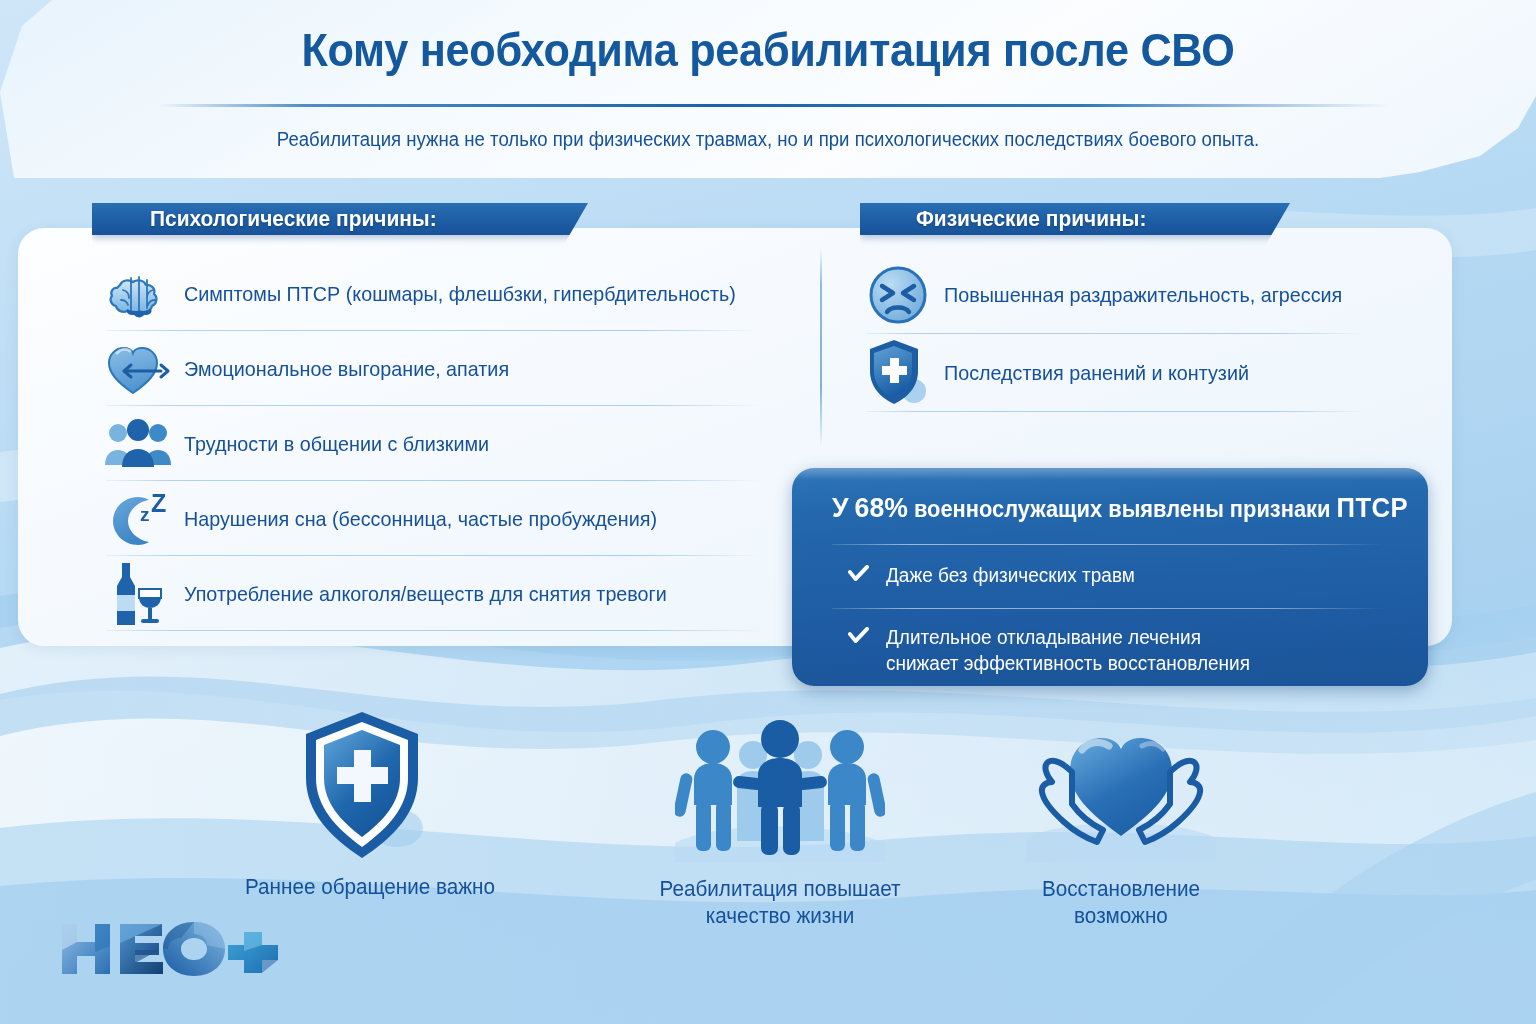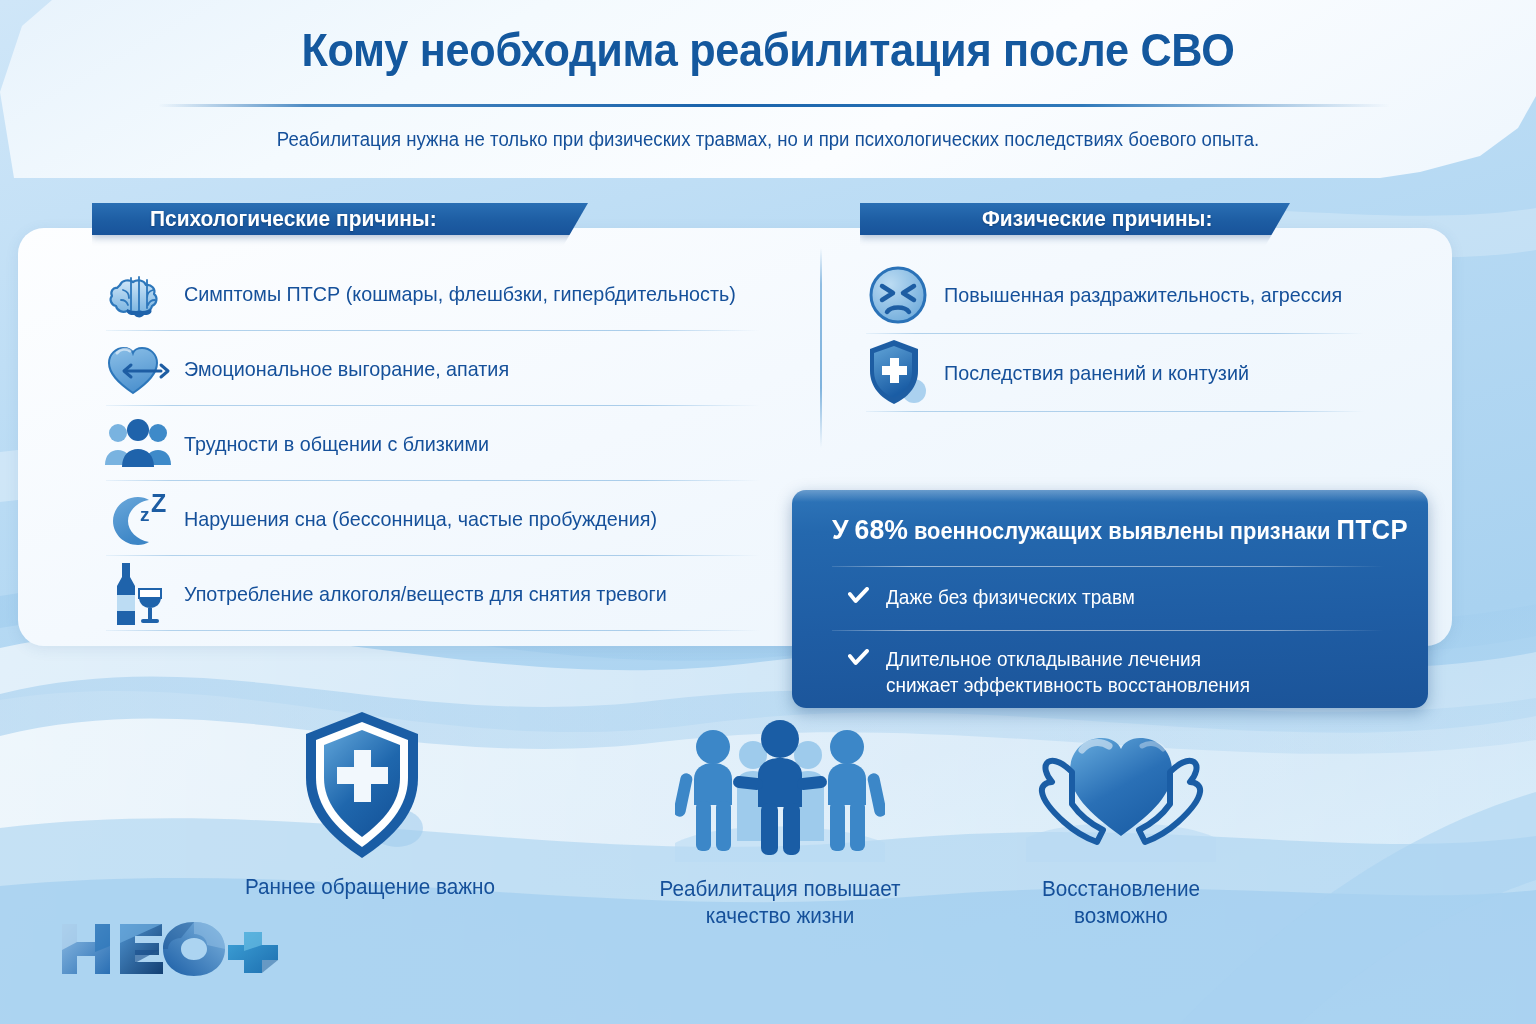--- a/index.html
+++ b/index.html
@@ -73,21 +73,20 @@
   }
   #banner-psych {
     left:92px; top:203px; width:496px;
     clip-path:polygon(0 0,496px 0,470px 45px,0 45px);
     padding-left:58px;
   }
   #banner-phys {
     left:860px; top:203px; width:430px;
     clip-path:polygon(0 0,430px 0,404px 45px,0 45px);
     padding-left:56px;
-    justify-content:center;
   }
 
   
   .list { position:absolute; }
   #list-psych { left:92px; top:256px; width:690px; }
   #list-phys  { left:852px; top:256px; width:560px; }
 
   .row { position:relative; display:flex; align-items:center; }
   #list-psych .row { height:75px; }
   #list-phys  .row { height:78px; }
@@ -102,24 +101,23 @@
   .row-text {
     font-size:21px; color:#15509a; font-weight:500;
     transform:scaleX(.94); transform-origin:left center;
     white-space:nowrap;
   }
 
   
   .stat-box {
     position:absolute; left:792px; top:468px; width:636px; height:218px;
     background:linear-gradient(178deg,#2f76ba 0%,#2468ae 18%,#1f5da4 60%,#1b5499 100%);
-    border-radius:14px;
+    border-radius:22px;
     box-shadow:0 5px 16px rgba(20,65,120,.35);
     overflow:hidden;
-    margin-top:22px;
   }
   .stat-box::before{
     content:""; position:absolute; left:0; top:0; width:100%; height:12px;
     background:linear-gradient(180deg,rgba(255,255,255,.28),rgba(255,255,255,0));
   }
   .stat-head {
     position:absolute; left:40px; top:24px; right:24px;
     color:#fff; font-size:23px; font-weight:600;
     transform:scaleX(.95); transform-origin:left center; white-space:nowrap;
   }

